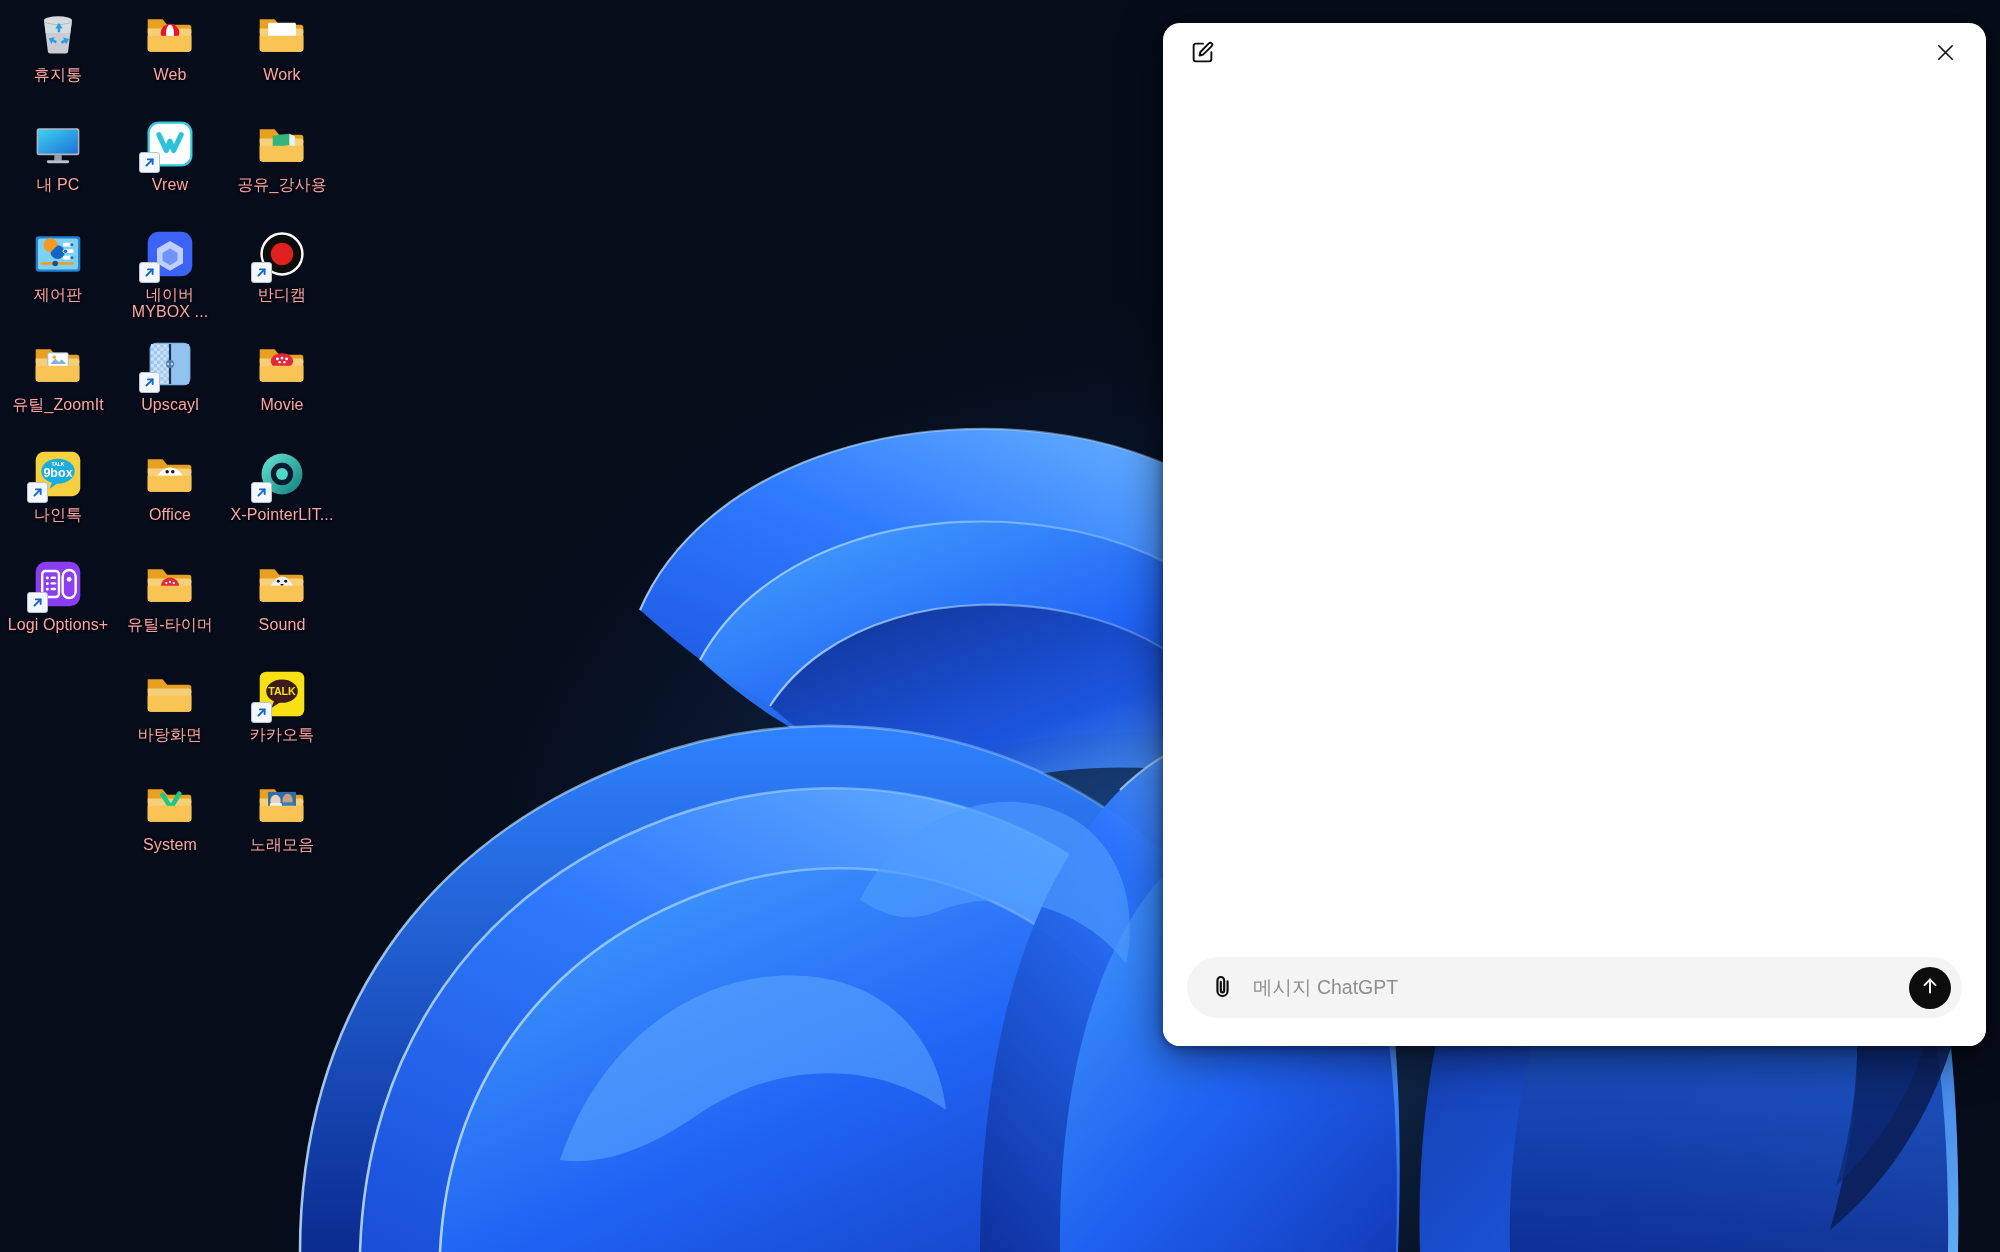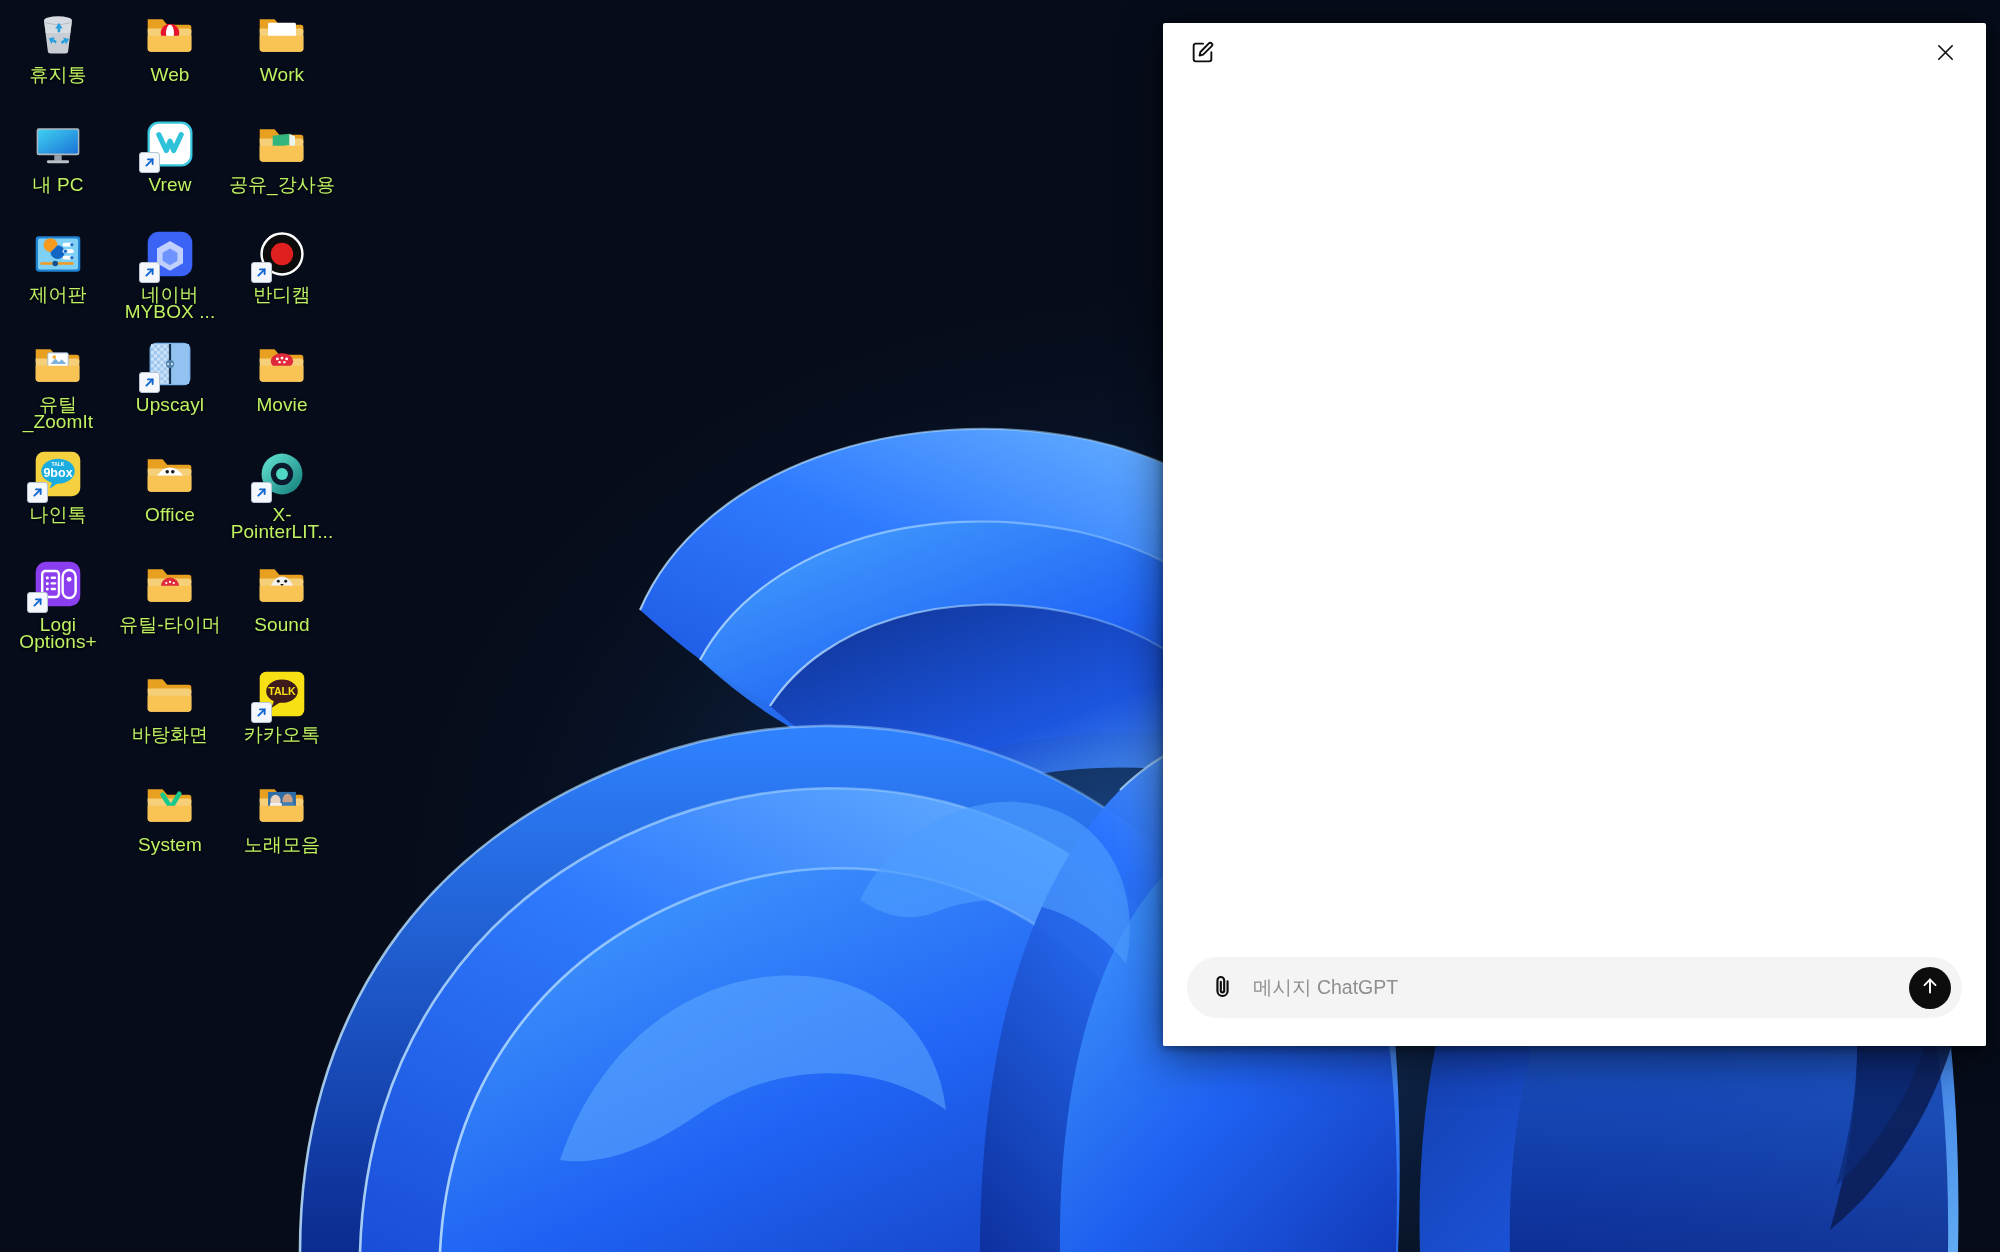--- a/index.html
+++ b/index.html
@@ -53,37 +53,37 @@
   .shortcut-badge svg{ width:15px; height:15px; }
   .check-badge{
     position:absolute; left:-6px; top:-5px;
     width:21px; height:21px; border-radius:4px;
     background:#1160c4;
     display:flex; align-items:center; justify-content:center;
   }
   .check-badge svg{ width:14px; height:14px; }
   .icon-label{
     margin-top:6px;
-    font-size:19px;
+    font-size:16px;
     line-height:17px;
-    color:#bef264;
+    color:#fca5a5;
     text-align:center;
     width:108px;
     text-shadow:0 1px 2px rgba(0,0,0,0.85), 0 0 3px rgba(0,0,0,0.7);
     word-break:keep-all;
     letter-spacing:0.1px;
   }
 
   
   #chatgpt-window{
     position:absolute;
     left:1163px; top:23px;
     width:823px; height:1023px;
     background:#ffffff;
-    border-radius:2px;
+    border-radius:17px;
     box-shadow:0 10px 44px rgba(0,0,0,0.55), 0 2px 10px rgba(0,0,0,0.4);
     display:flex; flex-direction:column;
     overflow:hidden;
   }
   #cg-titlebar{
     height:58px; flex:0 0 auto;
     display:flex; align-items:center;
     justify-content:space-between;
     padding:0 24px 0 22px;
   }

